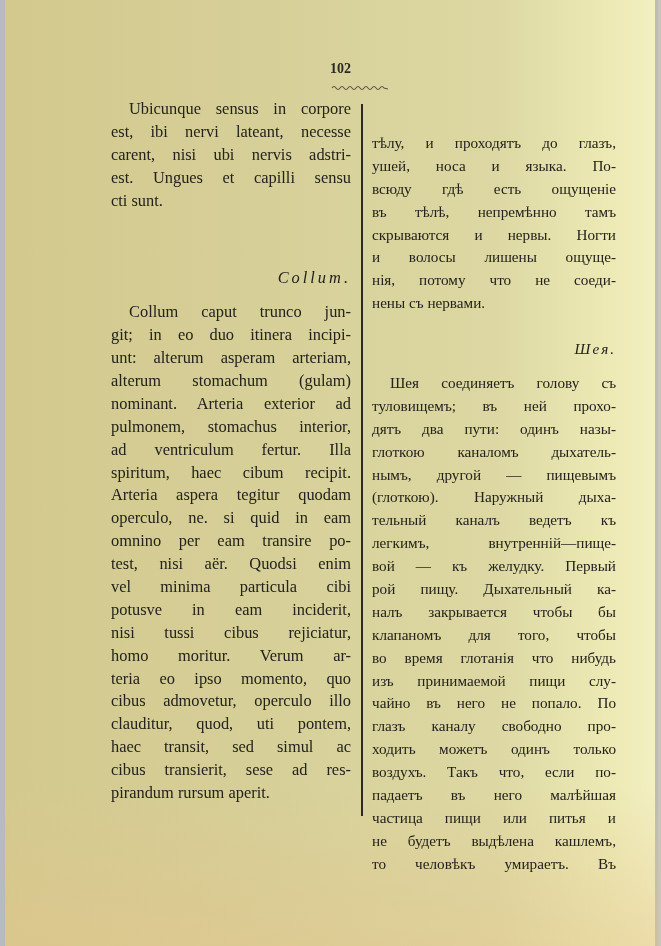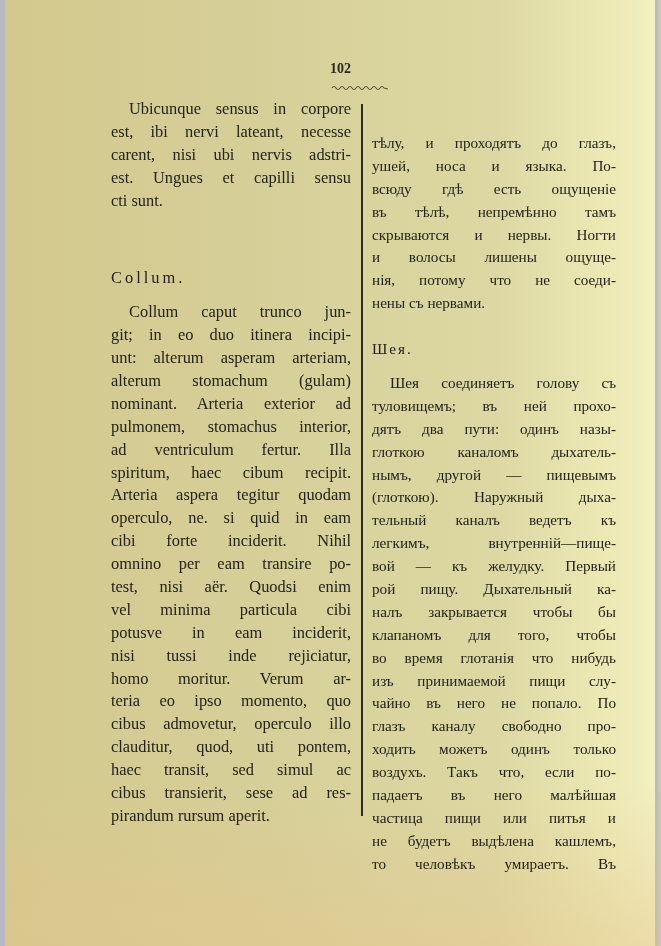--- a/index.html
+++ b/index.html
@@ -27,21 +27,21 @@
     .col {
       position: absolute; color: #23221c;
       font-family: "Liberation Serif", serif;
       font-size: 16.4px; line-height: 22.9px;
     }
     .col.latin { left: 111px; top: 98px; width: 240px; }
     .col.cyr { left: 372px; top: 98px; width: 244px; font-size: 15.2px; margin-top: 34px; }
     .line { display: block; text-align: justify; text-align-last: justify; white-space: nowrap; height: 22.9px; }
     .line.last { text-align-last: left; }
     .line.indent { padding-left: 18px; }
-    .heading { display:block; text-align:left; letter-spacing: 3px; height: 22.9px; }
+    .heading { display:block; text-align:right; letter-spacing: 3px; height: 22.9px; font-style: italic; }
     .gap { display:block; }
   </style>
 </head>
 <body>
 
 <div class="leftedge"></div>
 <div class="page">
   <div class="rightedge"></div>
 </div>
 
@@ -64,26 +64,25 @@
   <span class="line indent">Collum caput trunco jun-</span>
   <span class="line">git; in eo duo itinera incipi-</span>
   <span class="line">unt: alterum asperam arteriam,</span>
   <span class="line">alterum stomachum (gulam)</span>
   <span class="line">nominant. Arteria exterior ad</span>
   <span class="line">pulmonem, stomachus interior,</span>
   <span class="line">ad ventriculum fertur. Illa</span>
   <span class="line">spiritum, haec cibum recipit.</span>
   <span class="line">Arteria aspera tegitur quodam</span>
   <span class="line">operculo, ne. si quid in eam</span>
-  <span class="line">cibi forte inciderit. Nihil</span>
   <span class="line">omnino per eam transire po-</span>
   <span class="line">test, nisi aër. Quodsi enim</span>
   <span class="line">vel minima particula cibi</span>
   <span class="line">potusve in eam inciderit,</span>
-  <span class="line">nisi tussi inde rejiciatur,</span>
+  <span class="line">nisi tussi cibus rejiciatur,</span>
   <span class="line">homo moritur. Verum ar-</span>
   <span class="line">teria eo ipso momento, quo</span>
   <span class="line">cibus admovetur, operculo illo</span>
   <span class="line">clauditur, quod, uti pontem,</span>
   <span class="line">haec transit, sed simul ac</span>
   <span class="line">cibus transierit, sese ad res-</span>
   <span class="line last">pirandum rursum aperit.</span>
 </div>
 
 <div class="col cyr">

